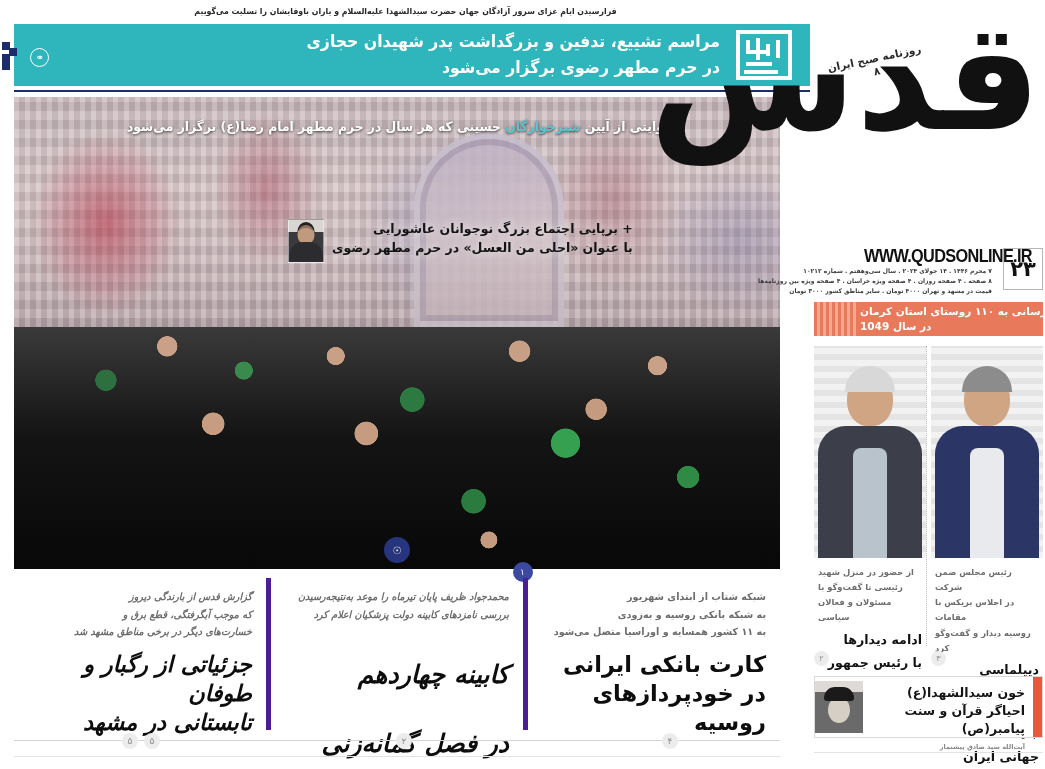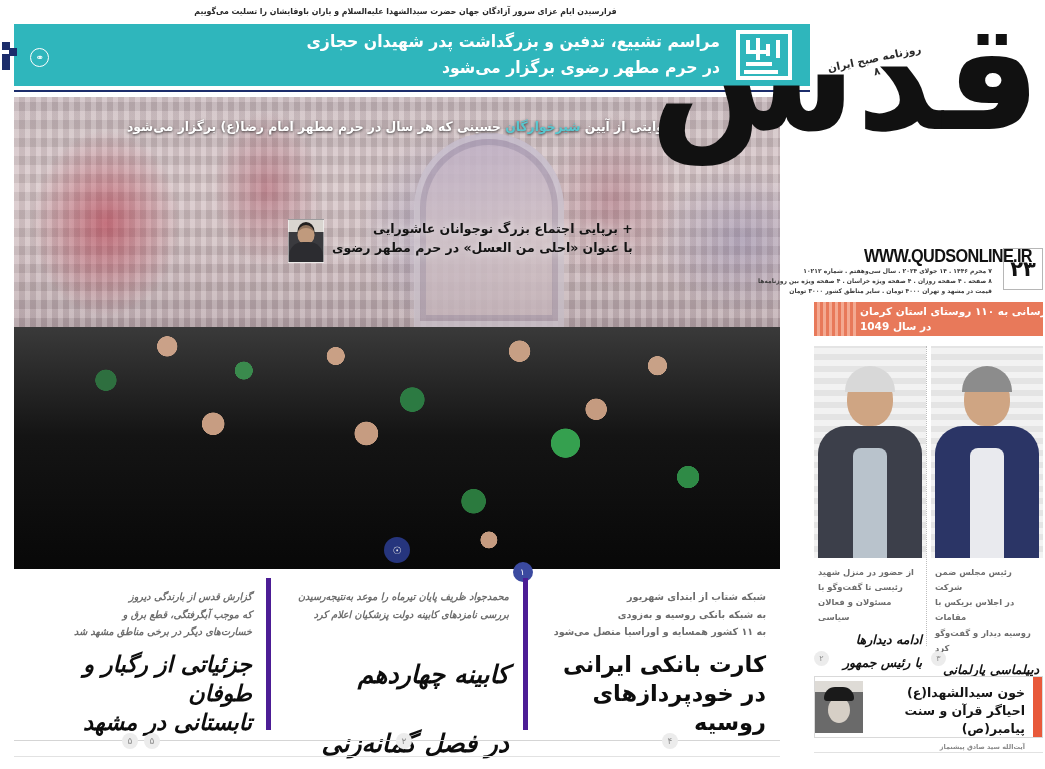--- a/index.html
+++ b/index.html
@@ -297,21 +297,21 @@
   .p-shirt{
     position:absolute; left:50%; transform:translateX(-50%); bottom:0;
     width:34px; height:110px; background:#e9eaee; border-radius:8px 8px 0 0;
   }
   .twin-over {
     font-size:8.4px; color:#6e6e6e; line-height:1.8; text-align:left;
     margin-top:7px; padding:0 4px; font-weight:600;
   }
   .twin-title {
     font-size:12.6px; font-weight:900; color:#121212; line-height:1.58;
-    text-align:right; padding:0 4px; margin-top:4px;font-style:italic;
+    text-align:right; padding:0 4px; margin-top:4px;
   }
   .twin-badge{
     position:absolute; bottom:-2px; width:15px;height:15px;border-radius:50%;
     background:#ececec;color:#8d8d8d;font-size:8px;
     display:flex;align-items:center;justify-content:center;
   }
 
   .cleric-box {
     position:absolute; top:676px; right:2px; width:229px; height:62px;
     border:1px solid #d9d9d9; background:#fff; display:flex; flex-direction:row;

